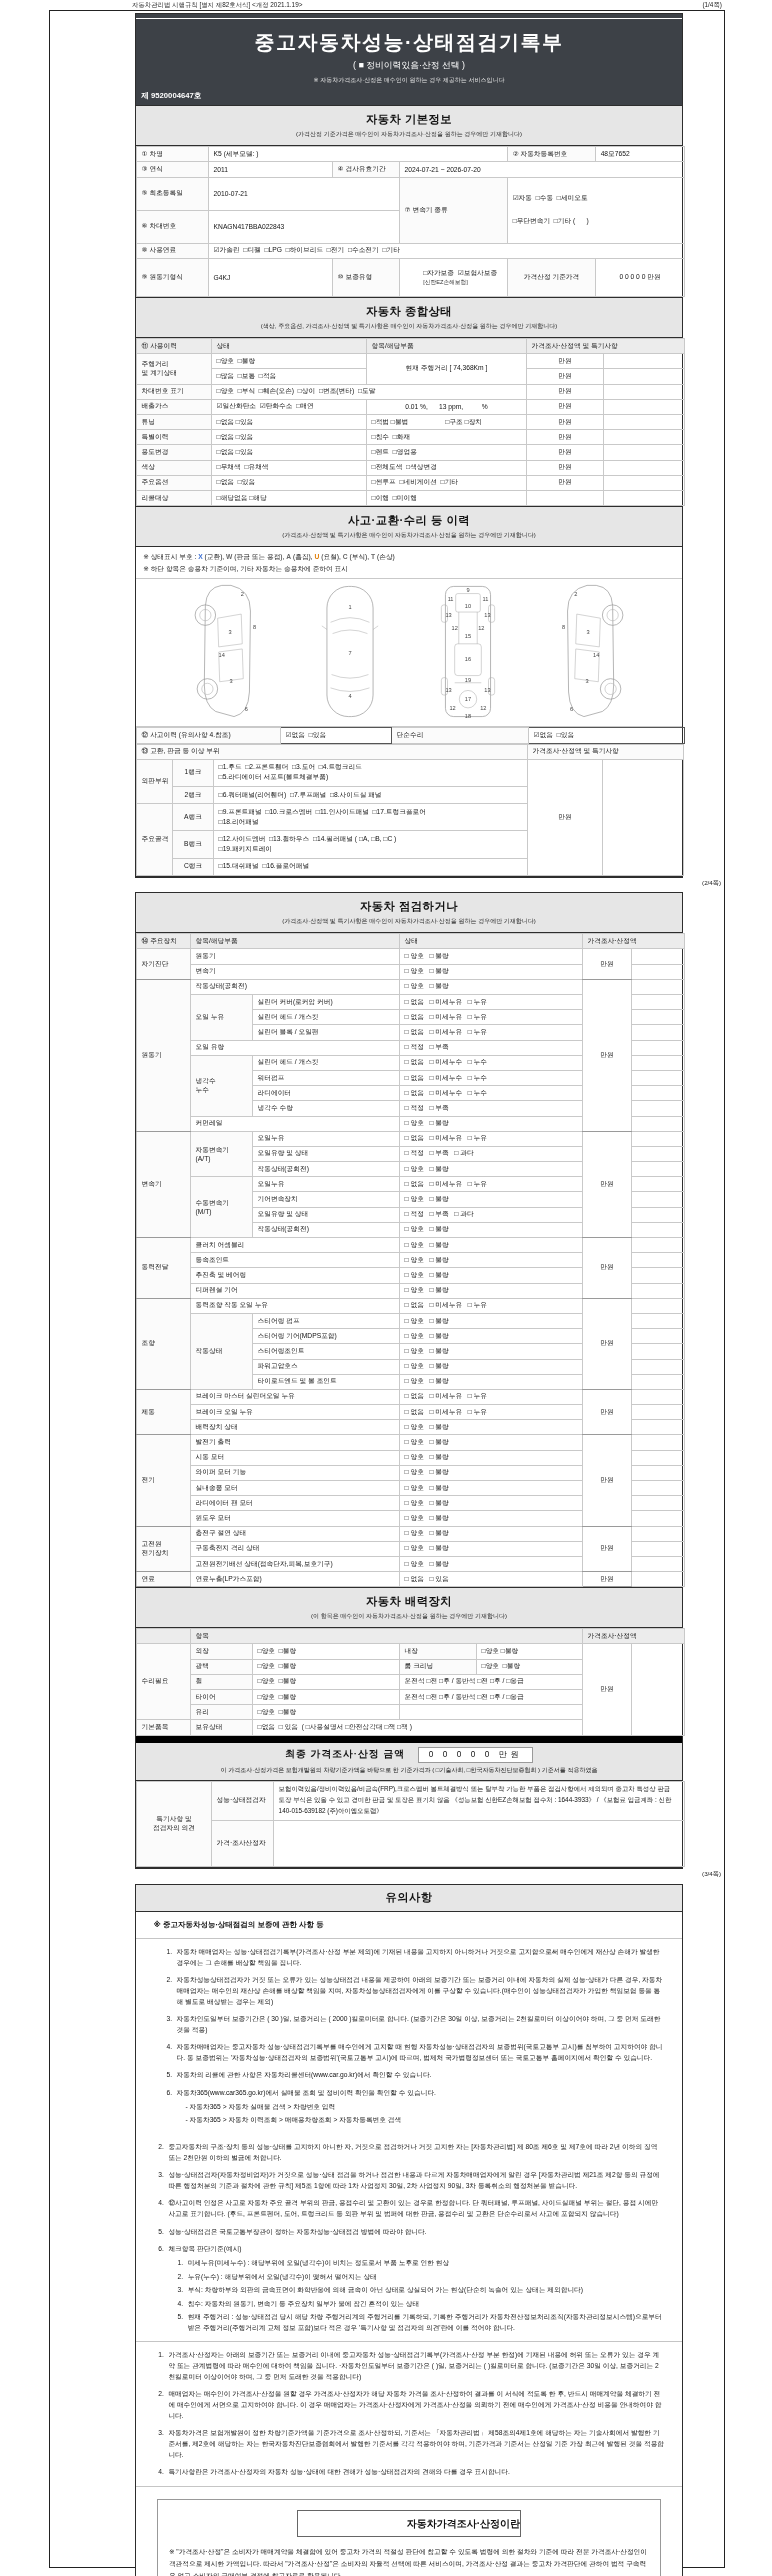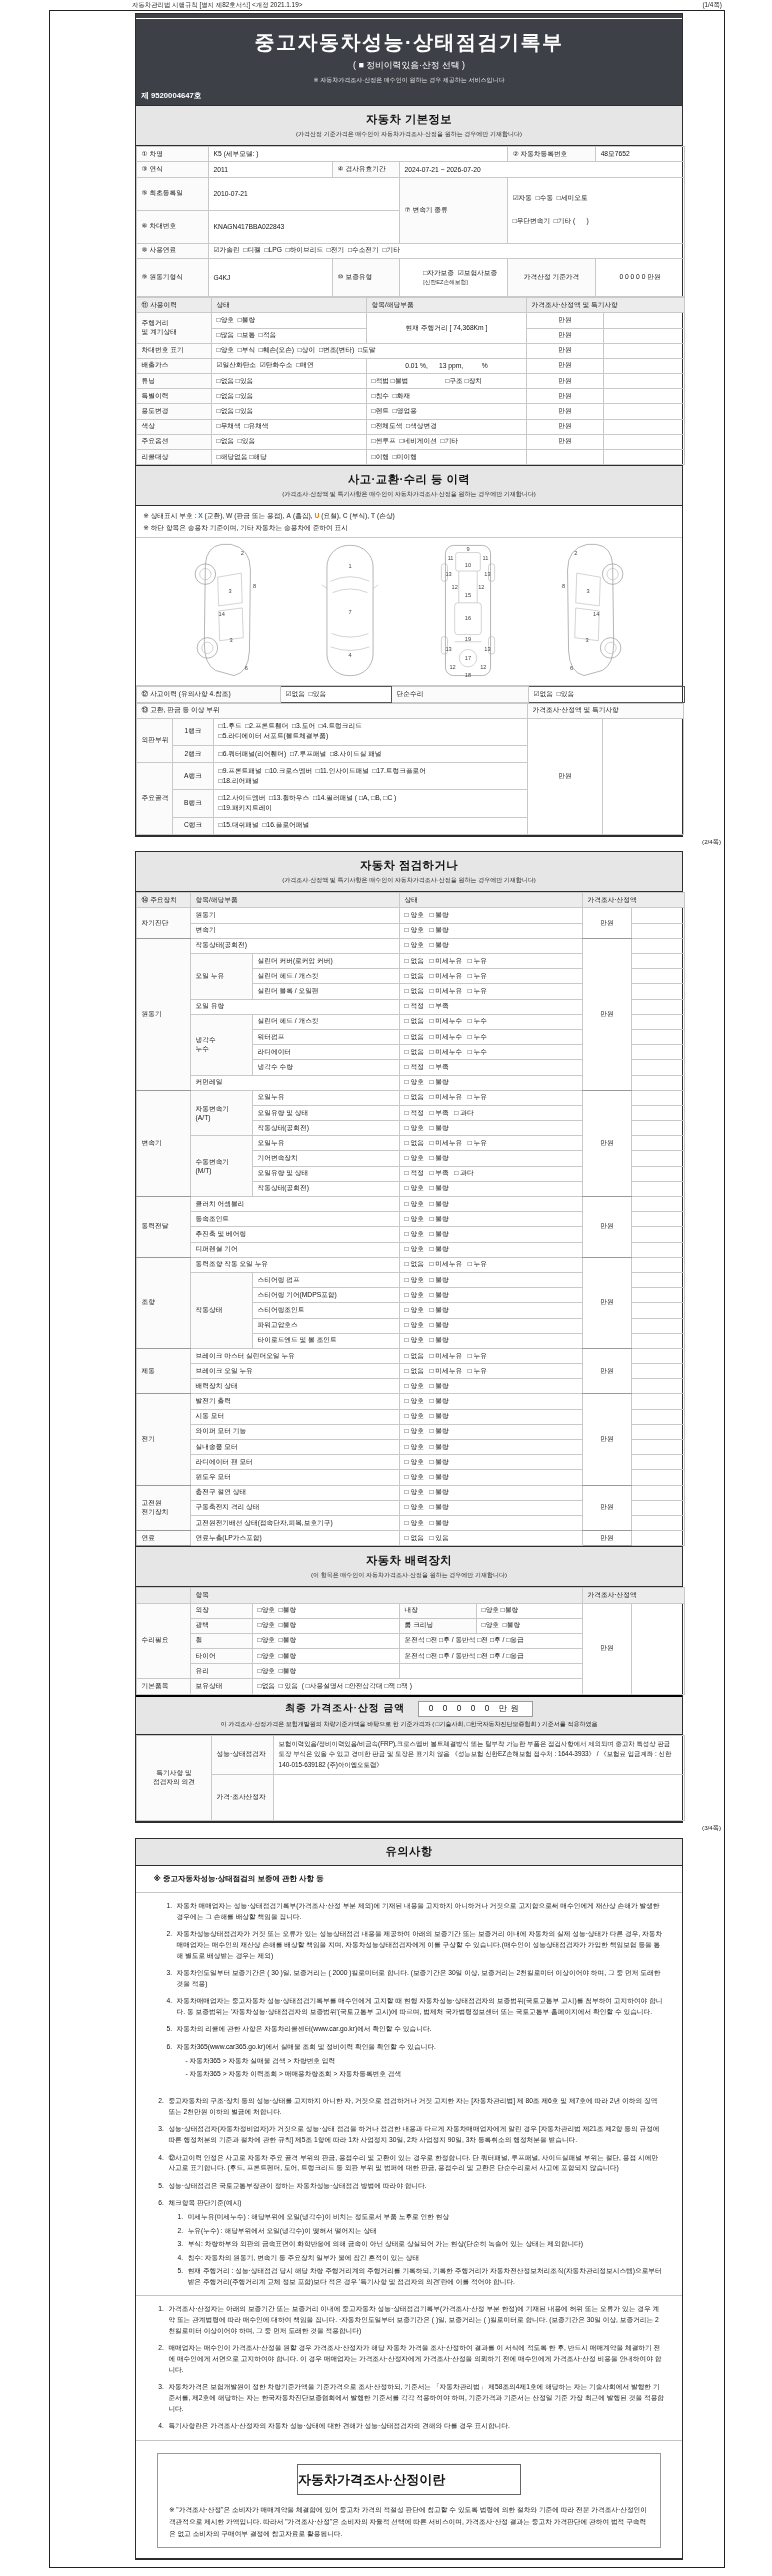--- a/index.html
+++ b/index.html
@@ -37,40 +37,40 @@
   .small{font-size:5.7px;color:#333;}
   .ctr{text-align:center;}
 
   .notes-block{padding:4.1px 7.2px;border-bottom:0.5px solid #c9c9c9;font-size:6.7px;line-height:1.7;}
   .diagrams{display:flex;justify-content:center;gap:36px;padding:3.1px 0 5.2px;border-bottom:0.5px solid #c9c9c9;}
   .diagrams svg{display:block;}
   .dline{stroke:#999;fill:none;stroke-width:1.4;}
   .dline2{stroke:#aaa;fill:none;stroke-width:1;}
   .dnum{font-size:11px;fill:#444;text-anchor:middle;}
 
-  .finalprice{background:#e6e6e6;border-top:2px solid #000000;border-bottom:1px solid #2d2d2d;
+  .finalprice{background:#e6e6e6;border-top:7px solid #000000;border-bottom:1px solid #2d2d2d;
       padding:4.1px 0 4.6px;text-align:center;}
   .fp-row{display:flex;justify-content:center;align-items:center;gap:13.4px;}
   .fp-label{font-size:9.8px;font-weight:bold;letter-spacing:1px;}
   .fp-value{border:0.5px solid #9a9a9a;background:#fff;padding:1.5px 9.3px;font-size:8.2px;letter-spacing:3.6px;}
   .fp-note{font-size:6px;margin-top:3.6px;}
 
   .notices-wrap{padding:0;}
   .nheader{padding:7.7px 17.5px;font-size:7.5px;border-bottom:0.5px solid #c5c5c5;font-weight:bold;}
   .nheader + .nitems{border-bottom:none;}
   .nitems{padding:8.2px 17.5px 2.1px;border-bottom:0.5px solid #c5c5c5;}
   .nitems:last-of-type{border-bottom:none;}
   .nitem{display:flex;gap:4.6px;margin-bottom:6.7px;font-size:6.7px;line-height:1.6;}
   .nitem .n{min-width:10.3px;text-align:right;flex:none;}
   .nsub{display:flex;gap:4.6px;margin:-3.1px 0 6.2px 24px;font-size:6.7px;line-height:1.55;}
   .ind .nitem{margin-left:8.2px;}
   .ind .nsub{margin-left:32px;}
   .nbox{border:0.5px solid #999;margin:11.3px 20.6px 10.3px;padding:10.3px 11.3px 7.2px;}
-  .nbox-title{width:222px;margin:0 auto 8.2px;border:0.5px solid #666;text-align:left;
-      font-size:13px;font-weight:bold;padding:5.7px 0;}
+  .nbox-title{width:222px;margin:0 auto 8.2px;border:0.5px solid #666;text-align:right;
+      font-size:10px;font-weight:bold;padding:5.7px 0;}
   .nbox-text{font-size:6.7px;line-height:1.8;}
 </style>
 </head>
 <body>
 
 <div class="page-head">
   <span>자동차관리법 시행규칙 [별지 제82호서식] &lt;개정 2021.1.19&gt;</span>
   <span>(1/4쪽)</span>
 </div>
 <div class="frame"></div>
@@ -135,20 +135,24 @@
         <td class="cbx">
           <span>□자가보증  ☑보험사보증</span>
           <span class="small">[신한EZ손해보험]</span>
         </td>
         <td class="lbl ctr">가격산정 기준가격</td>
         <td class="ctr">0 0 0 0 0 만원</td>
       </tr>
     </tbody>
       </table>
 
+    <div class="sechead">
+      <div class="st1">자동차 종합상태</div>
+      <div class="st2">(색상, 주요옵션, 가격조사·산정액 및 특기사항은 매수인이 자동차가격조사·산정을 원하는 경우에만 기재합니다)</div>
+    </div>
     <table>
       <colgroup>
           <col style="width:75px">
           <col style="width:155px">
           <col style="width:160px">
           <col style="width:77px">
           <col style="width:81px">
         </colgroup>
       <tbody>
           <tr class="subhead">

